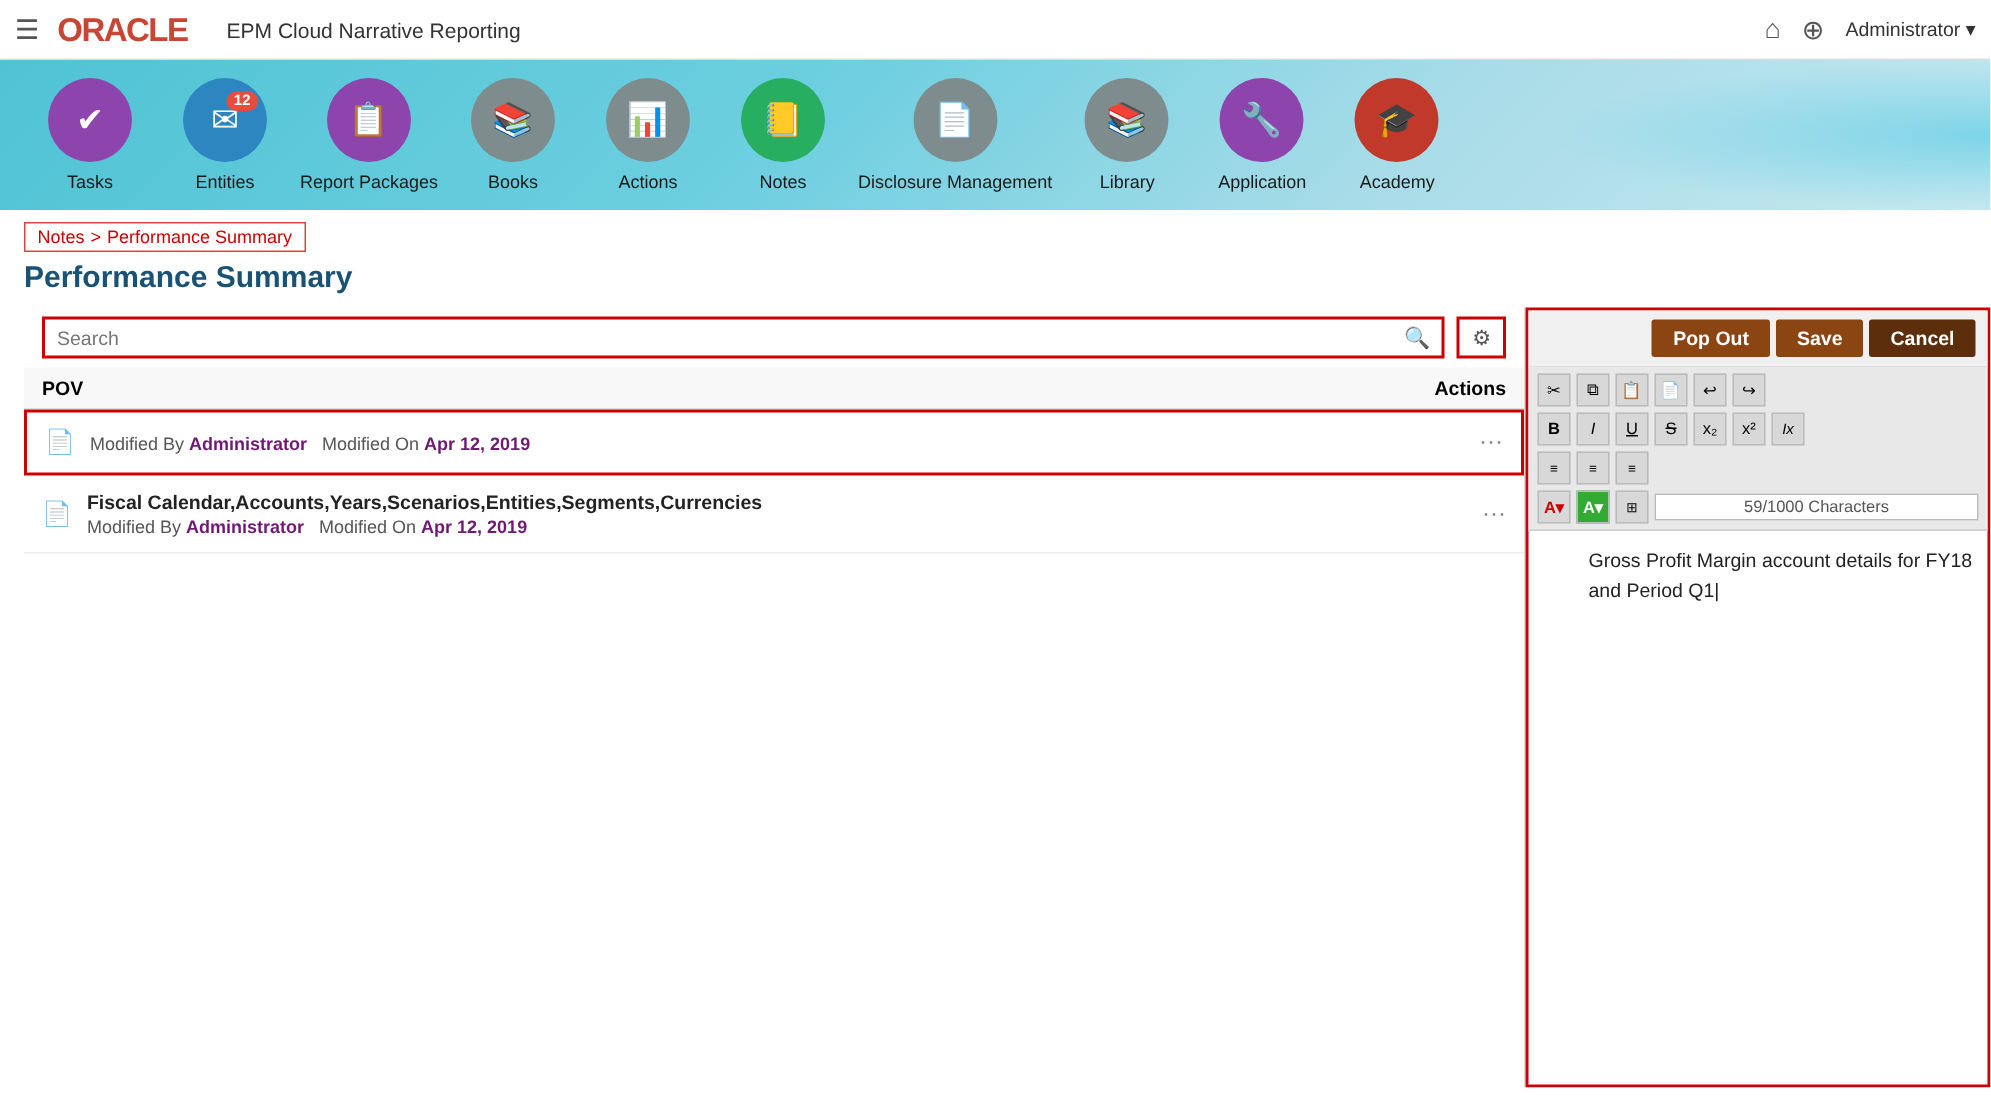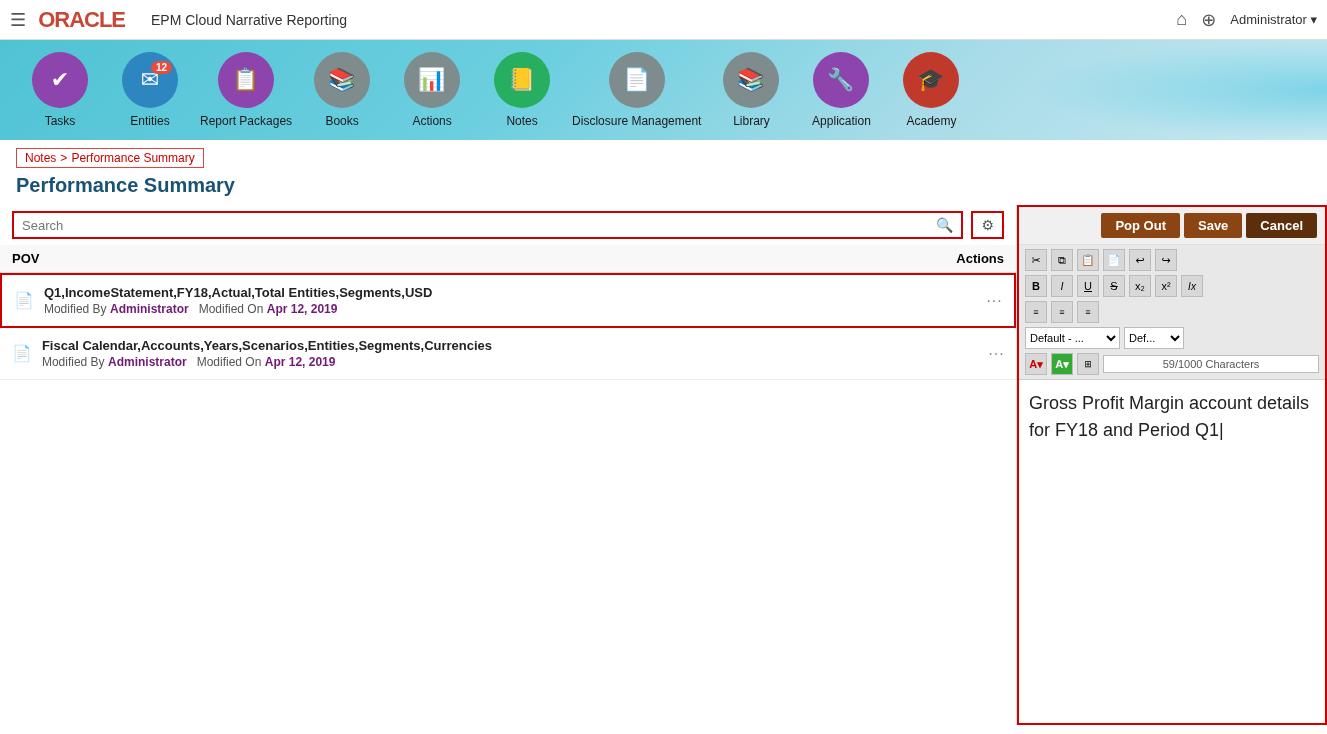--- a/index.html
+++ b/index.html
@@ -97,20 +97,21 @@
       display: flex;
       height: calc(734px - 40px - 100px - 36px - 38px);
     }
 
     
     .left-panel {
       flex: 1;
       border-right: 1px solid #ddd;
       display: flex;
       flex-direction: column;
+      padding-left: 16px;
     }
 
     
     .search-bar {
       display: flex;
       align-items: center;
       padding: 6px 12px;
       gap: 8px;
     }
     .search-input-wrapper {
@@ -240,24 +241,25 @@
       border: 1px solid #bbb;
       background: #fff;
       flex: 1;
       text-align: center;
     }
 
     
     .editor-content {
       flex: 1;
       padding: 10px;
-      font-size: 18px;
+      font-size: 13px;
       color: #222;
       overflow-y: auto;
       line-height: 1.5;
+      margin-left: 30px;
     }
   </style>
 </head>
 <body>
 
 <div class="top-bar">
   <span class="hamburger">☰</span>
   <span class="oracle-logo">ORACLE</span>
   <span class="app-title">EPM Cloud Narrative Reporting</span>
   <div class="top-bar-right">
@@ -345,21 +347,20 @@
     </div>
 
     <div class="pov-header">
       <span>POV</span>
       <span>Actions</span>
     </div>
 
     <div class="note-row selected">
       <span class="note-row-icon">📄</span>
       <div class="note-row-content">
-        <div class="note-row-title">Q1,IncomeStatement,FY18,Actual,Total Entities,Segments,USD</div>
         <div class="note-row-meta">
           <span>Modified By</span>&nbsp;<strong>Administrator</strong>&nbsp;&nbsp;
           <span>Modified On</span>&nbsp;<strong>Apr 12, 2019</strong>
         </div>
       </div>
       <span class="note-row-actions">···</span>
     </div>
 
     <div class="note-row">
       <span class="note-row-icon">📄</span>
@@ -403,28 +404,20 @@
         <button class="tool-btn">x²</button>
         <button class="tool-btn" style="font-style:italic;font-size:10px;">Ix</button>
       </div>
 
       <div class="toolbar-row">
         <button class="tool-btn" style="font-size:9px;">≡</button>
         <button class="tool-btn" style="font-size:9px;">≡</button>
         <button class="tool-btn" style="font-size:9px;">≡</button>
       </div>
 
-      <div class="toolbar-row">
-        <select class="tool-select" style="width:95px;">
-          <option>Default - ...</option>
-        </select>
-        <select class="tool-select" style="width:60px;">
-          <option>Def...</option>
-        </select>
-      </div>
 
       <div class="toolbar-row">
         <button class="tool-btn" style="color:#c00; font-weight:bold;">A▾</button>
         <button class="tool-btn" style="background:#3a3; color:white; font-weight:bold;">A▾</button>
         <button class="tool-btn" style="font-size:9px;">⊞</button>
         <span class="char-counter">59/1000 Characters</span>
       </div>
     </div>
 
     <div class="editor-content" contenteditable="true" style="">

